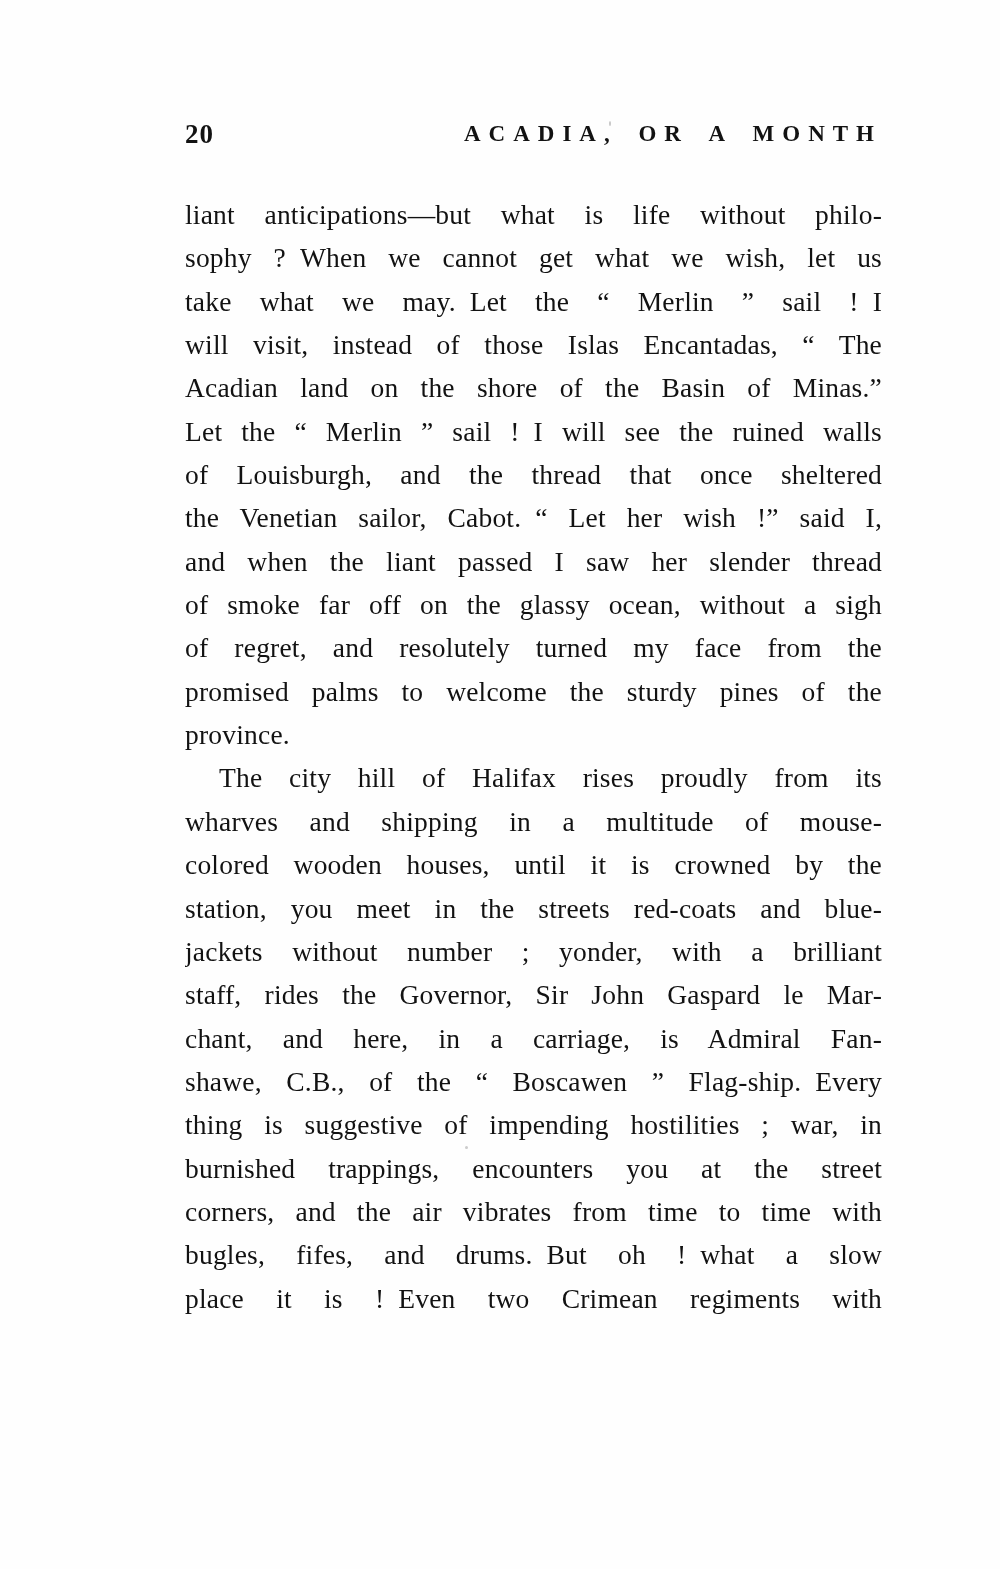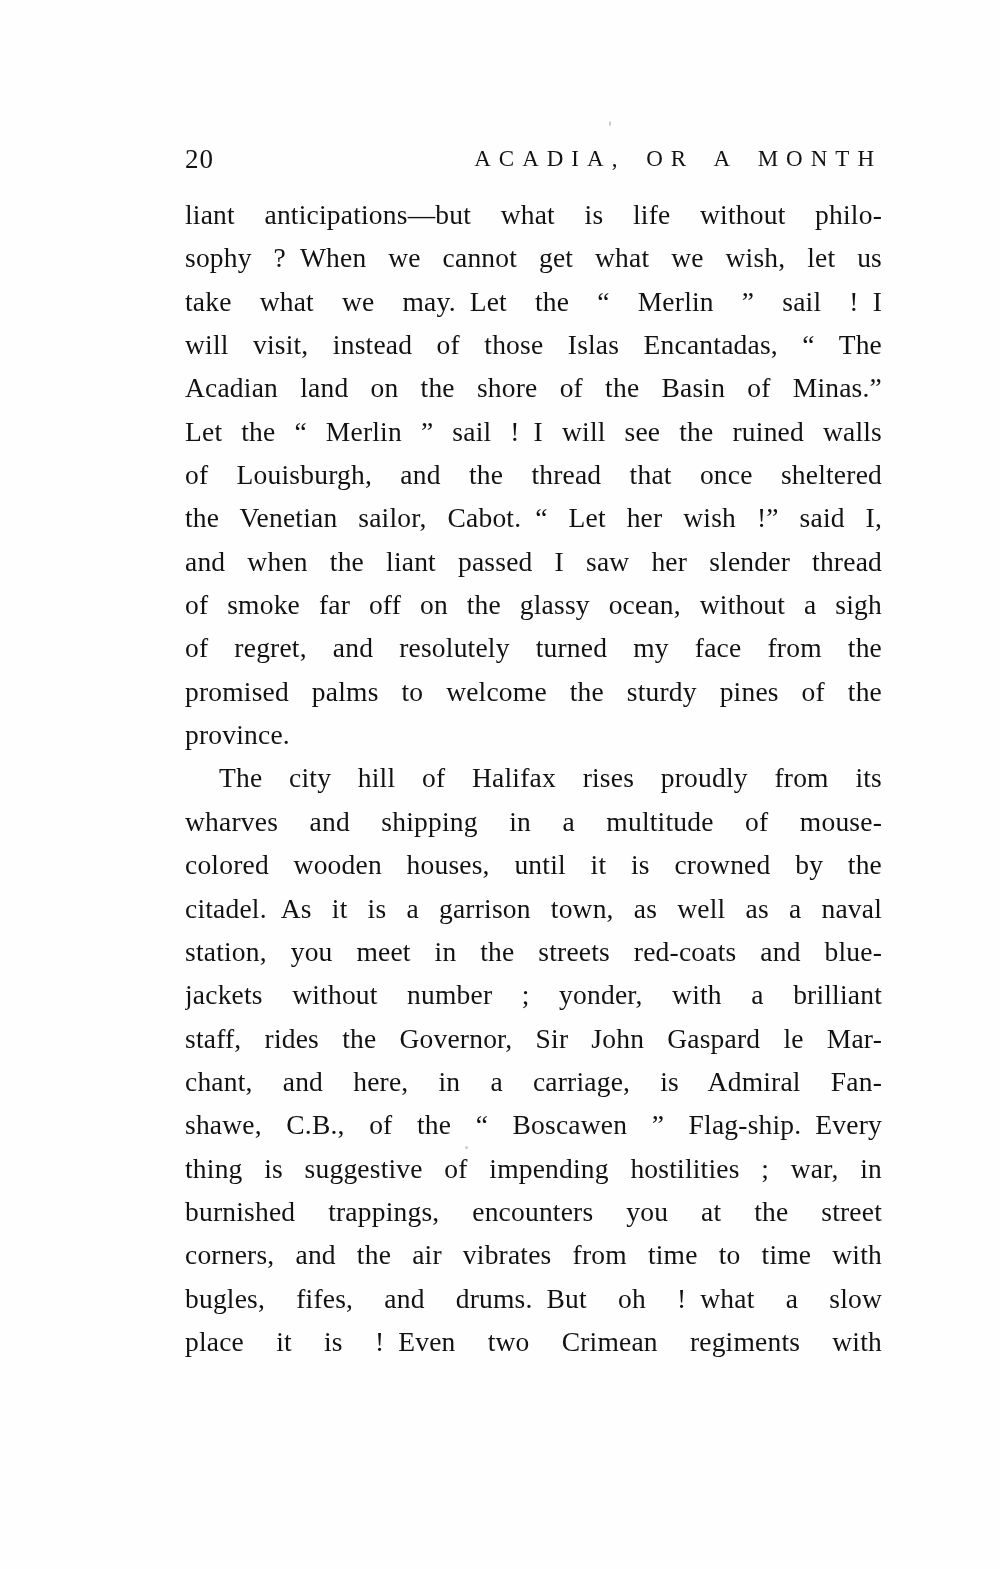--- a/index.html
+++ b/index.html
@@ -12,23 +12,24 @@
     width: 1000px;
     height: 1569px;
     background: #fefefe;
     font-family: "Liberation Serif", "DejaVu Serif", serif;
     color: #121212;
     overflow: hidden;
   }
   .header-row {
     position: absolute;
     left: 185px;
-    top: 142px;
+    top: 117px;
     width: 697px;
     height: 36px;
+    font-weight: bold;
   }
   .page-number {
     position: absolute;
     left: 0;
     top: 2px;
     font-size: 27px;
     letter-spacing: 1px;
   }
   .running-title {
     position: absolute;
@@ -96,21 +97,20 @@
       <div class="line">and when the liant passed I saw her slender thread</div>
       <div class="line">of smoke far off on the glassy ocean, without a sigh</div>
       <div class="line">of regret, and resolutely turned my face from the</div>
       <div class="line">promised palms to welcome the sturdy pines of the</div>
       <div class="line end">province.</div>
     </div>
     <div>
       <div class="line indent">The city hill of Halifax rises proudly from its</div>
       <div class="line">wharves and shipping in a multitude of mouse-</div>
       <div class="line">colored wooden houses, until it is crowned by the</div>
-      <div class="line">citadel. As it is a garrison town, as well as a naval</div>
       <div class="line">station, you meet in the streets red-coats and blue-</div>
       <div class="line">jackets without number ; yonder, with a brilliant</div>
       <div class="line">staff, rides the Governor, Sir John Gaspard le Mar-</div>
       <div class="line">chant, and here, in a carriage, is Admiral Fan-</div>
       <div class="line">shawe, C.B., of the “ Boscawen ” Flag-ship. Every</div>
       <div class="line">thing is suggestive of impending hostilities ; war, in</div>
       <div class="line">burnished trappings, encounters you at the street</div>
       <div class="line">corners, and the air vibrates from time to time with</div>
       <div class="line">bugles, fifes, and drums. But oh ! what a slow</div>
       <div class="line">place it is ! Even two Crimean regiments with</div>

